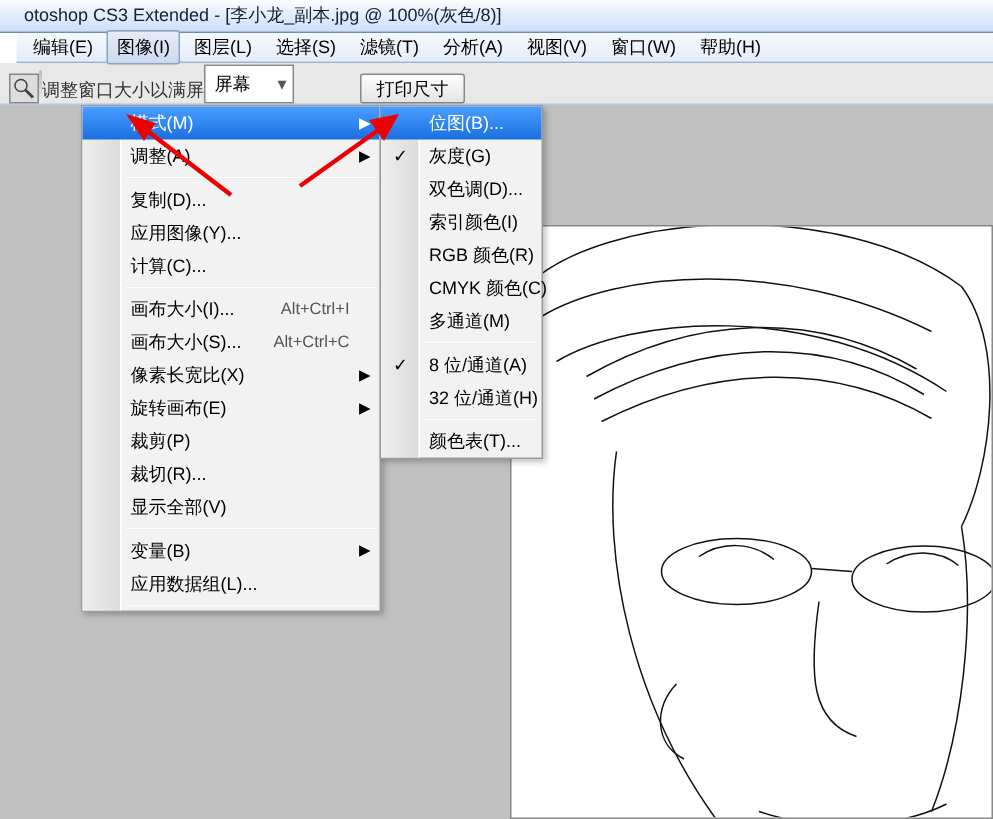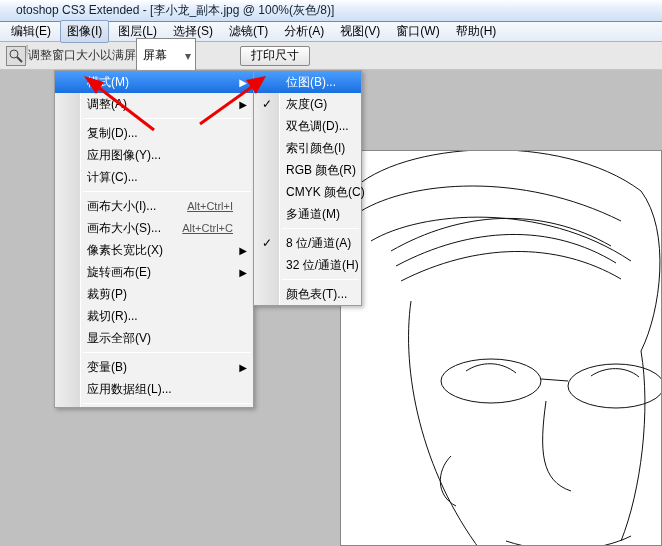--- a/index.html
+++ b/index.html
@@ -1,47 +1,47 @@
 <!DOCTYPE html>
 <html><head>
 <meta charset="utf-8">
 <style>
   * { box-sizing: border-box; margin: 0; padding: 0; font-family: "Microsoft YaHei", "SimSun", Tahoma, sans-serif; font-size: 12px; }
   body { width: 662px; height: 546px; overflow: hidden; background: #fff; }
 
   .titlebar { height: 22px; background: linear-gradient(#fdfeff, #e6eefb 40%, #cde0f7); display: flex; align-items: center; padding-left: 16px; border-bottom: 1px solid #6f89b8; color: #123; }
 
-  .menubar { height: 20px; background: linear-gradient(#f6f9fd, #e4ecf8); border-bottom: 1px solid #9db6d8; display: flex; align-items: center; padding-left: 4px; gap: 2px; }
+  .menubar { height: 20px; background: linear-gradient(#f6f9fd, #e4ecf8); border-bottom: 1px solid #9db6d8; display: flex; align-items: center; padding-left: 4px; gap: 2px; margin-left: 11px; }
   .menubar span { padding: 2px 6px; border: 1px solid transparent; border-radius: 2px; }
   .menubar span.active { background: linear-gradient(#e6ecf7,#cdd9ee); border: 1px solid #8aa3c8; }
 
-  .toolbar { height: 28px; background: #e8e8e8; border-bottom: 1px solid #b5c9e3; display: flex; align-items: center; padding: 0 6px; }
+  .toolbar { height: 28px; background: #e8e8e8; border-bottom: 1px solid #b5c9e3; display: flex; align-items: flex-end; padding: 0 6px; }
   .tool-btn { width: 20px; height: 20px; border: 1px solid #888; background: #ddd; display: flex; align-items: center; justify-content: center; }
   .tool-sep { width: 2px; height: 22px; background: linear-gradient(#bbb,#eee); }
   .tool-label { color: #333; }
-  .select-like { height: 36px; border: 1px solid #888; background: #fff; padding: 0 18px 0 6px; display:flex; align-items:center; min-width:60px; position:relative;}
+  .select-like { height: 26px; border: 1px solid #888; background: #fff; padding: 0 18px 0 6px; display:flex; align-items:center; min-width:60px; position:relative;}
   .select-like:after{content:"▾"; position:absolute; right:4px; color:#555;}
   .push-btn { height: 20px; border: 1px solid #888; background: linear-gradient(#fefefe,#e4e4e4); padding: 0 10px; display:flex; align-items:center; border-radius:2px;margin-left:44px;}
 
   .work { position: relative; height: calc(546px - 22px - 20px - 28px); background: #c0c0c0; }
 
   .dropdown {
     position: absolute; left: 54px; top: 0;
     width: 200px; background: #f2f2f2; border: 1px solid #9c9c9c;
     box-shadow: 2px 2px 4px rgba(0,0,0,0.25);
   }
   .submenu {
     position: absolute; left: 253px; top: 0;
     width: 109px; background: #f2f2f2; border: 1px solid #9c9c9c;
     box-shadow: 2px 2px 4px rgba(0,0,0,0.25);
   }
   .menu-gutter { position:absolute; left:0; top:0; bottom:0; width:26px; background:linear-gradient(to right,#eeeeee,#dcdcdc); border-right:1px solid #fff;}
   .menu-item { position:relative; height: 22px; display:flex; align-items:center; padding-left: 32px; padding-right: 20px; white-space:nowrap;}
   .menu-item.sel { background: linear-gradient(#4a9eff,#1a6fe0); color: #fff;}
-  .menu-item .shortcut { margin-left:auto; color:#555; font-size:11px;text-decoration:underline;}
+  .menu-item .shortcut { margin-left:auto; color:#555; font-size:11px;}
   .menu-item .chev { position:absolute; right:6px; font-size:10px;}
   .menu-sep { height:1px; margin:3px 2px 3px 28px; background:#c8c8c8; border-bottom:1px solid #fff;}
   .check { position:absolute; left:8px; }
 
   .canvas-area { position:absolute; left:0; top:0; right:0; bottom:0; background:#c0c0c0;}
   .doc { position:absolute; left:340px; top:80px; right:0; bottom:0; background:#fff; border:1px solid #888; overflow:hidden;}
   .sketch path { stroke:#111; fill:none; stroke-width:1;}
   .sketch { width:100%; height:100%;}
 
   

